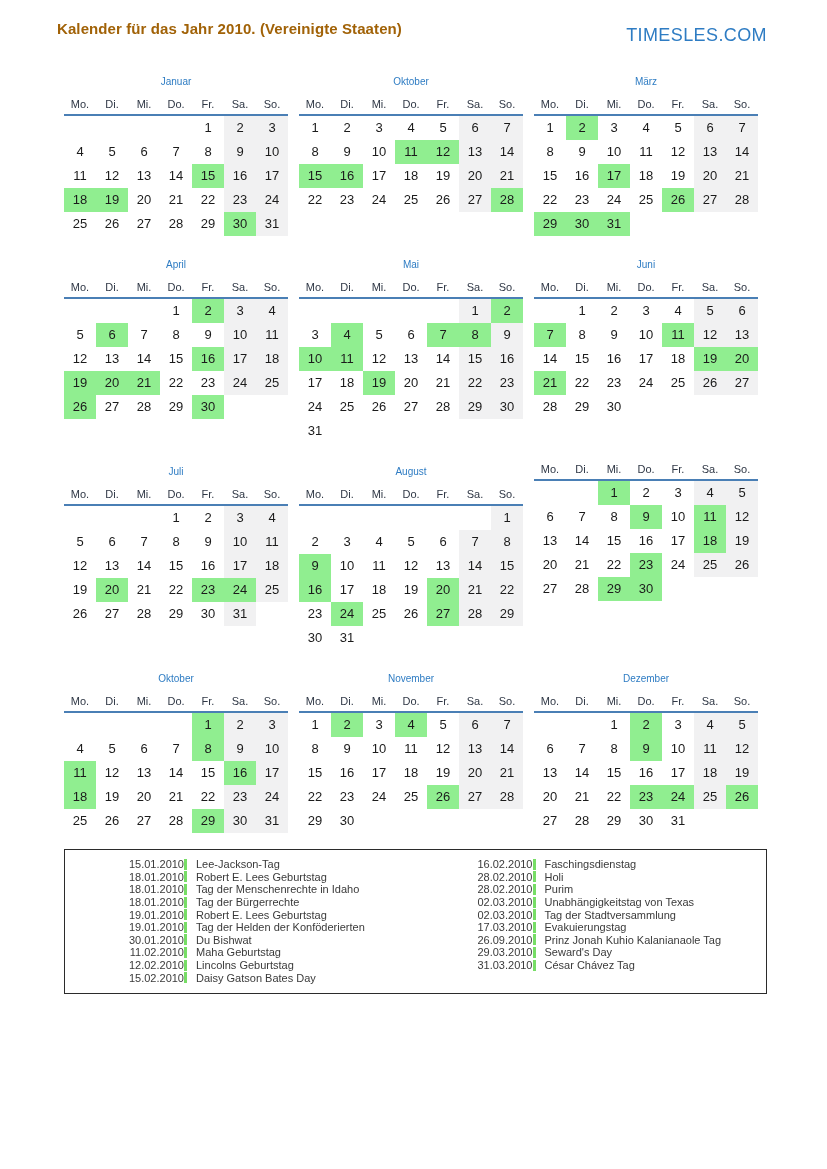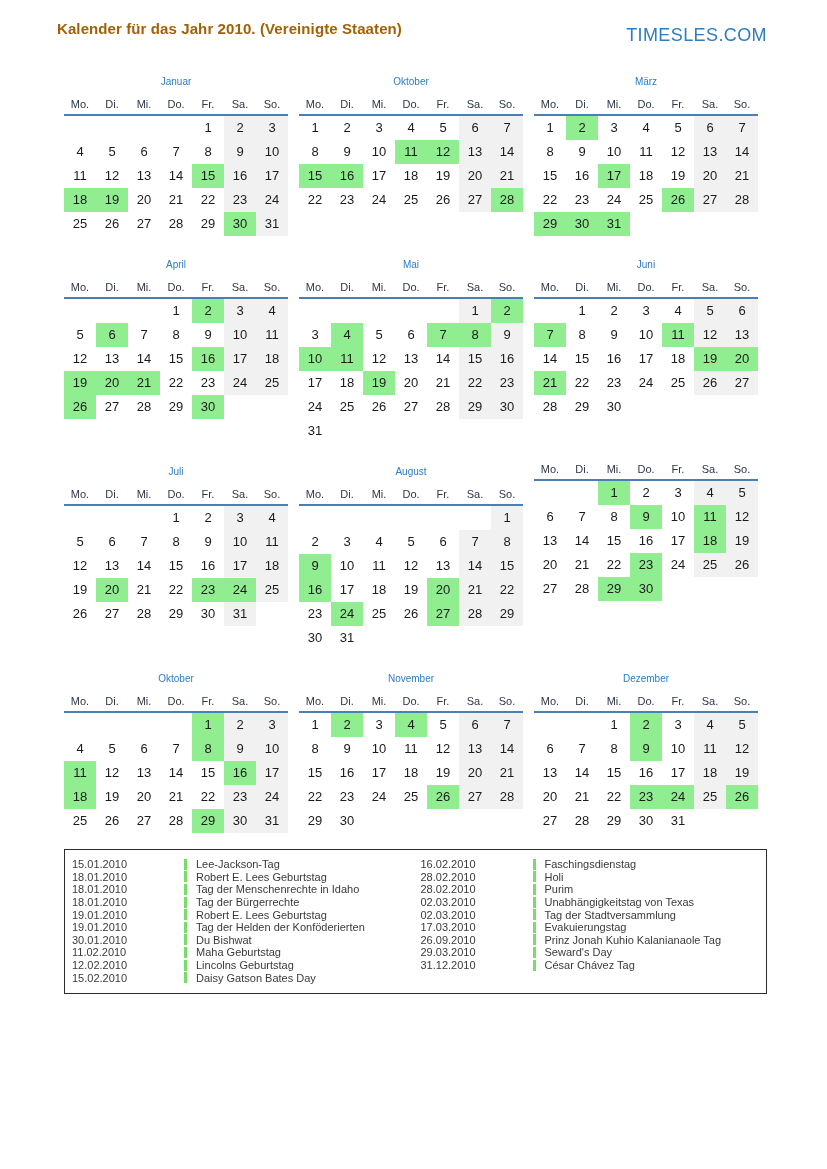--- a/index.html
+++ b/index.html
@@ -39,21 +39,21 @@
   .week-row{display:grid;grid-template-columns:repeat(7,32px);}
   .day{
     height:24px;line-height:24px;text-align:center;font-size:13px;color:#1b1b1b;
   }
   .day.weekend{background:var(--c-weekend-gray,#f1f1f2);}
   .day.holiday{background:var(--c-holiday-green,#90ee90);}
   .legend{
     margin:16px 0 0 64px;width:703px;box-sizing:border-box;
     border:1px solid #2b2b2b;
     display:grid;grid-template-columns:1fr 1fr;
-    padding:8px 4px 9px 0;background:#fff;
+    padding:8px 4px 9px 0;background:#fff;text-align:right;
   }
   .legend-row{
     display:flex;align-items:center;height:12.6px;font-size:11px;color:#3a3a3a;
   }
   .legend-date{width:112px;padding-left:7px;flex:none;}
   .legend-bar{
     width:3px;height:11px;background:var(--c-legend-green,#77dd66);
     flex:none;margin-right:9px;
   }
   .legend-name{white-space:nowrap;}
@@ -849,18 +849,18 @@
         <span class="legend-date">26.09.2010</span>
         <span class="legend-bar"></span>
         <span class="legend-name">Prinz Jonah Kuhio Kalanianaole Tag</span>
       </div>
       <div class="legend-row">
         <span class="legend-date">29.03.2010</span>
         <span class="legend-bar"></span>
         <span class="legend-name">Seward's Day</span>
       </div>
       <div class="legend-row">
-        <span class="legend-date">31.12.2010</span>
+        <span class="legend-date">31.03.2010</span>
         <span class="legend-bar"></span>
         <span class="legend-name">César Chávez Tag</span>
       </div>
     </div>
   </div>
 
 </body></html>

